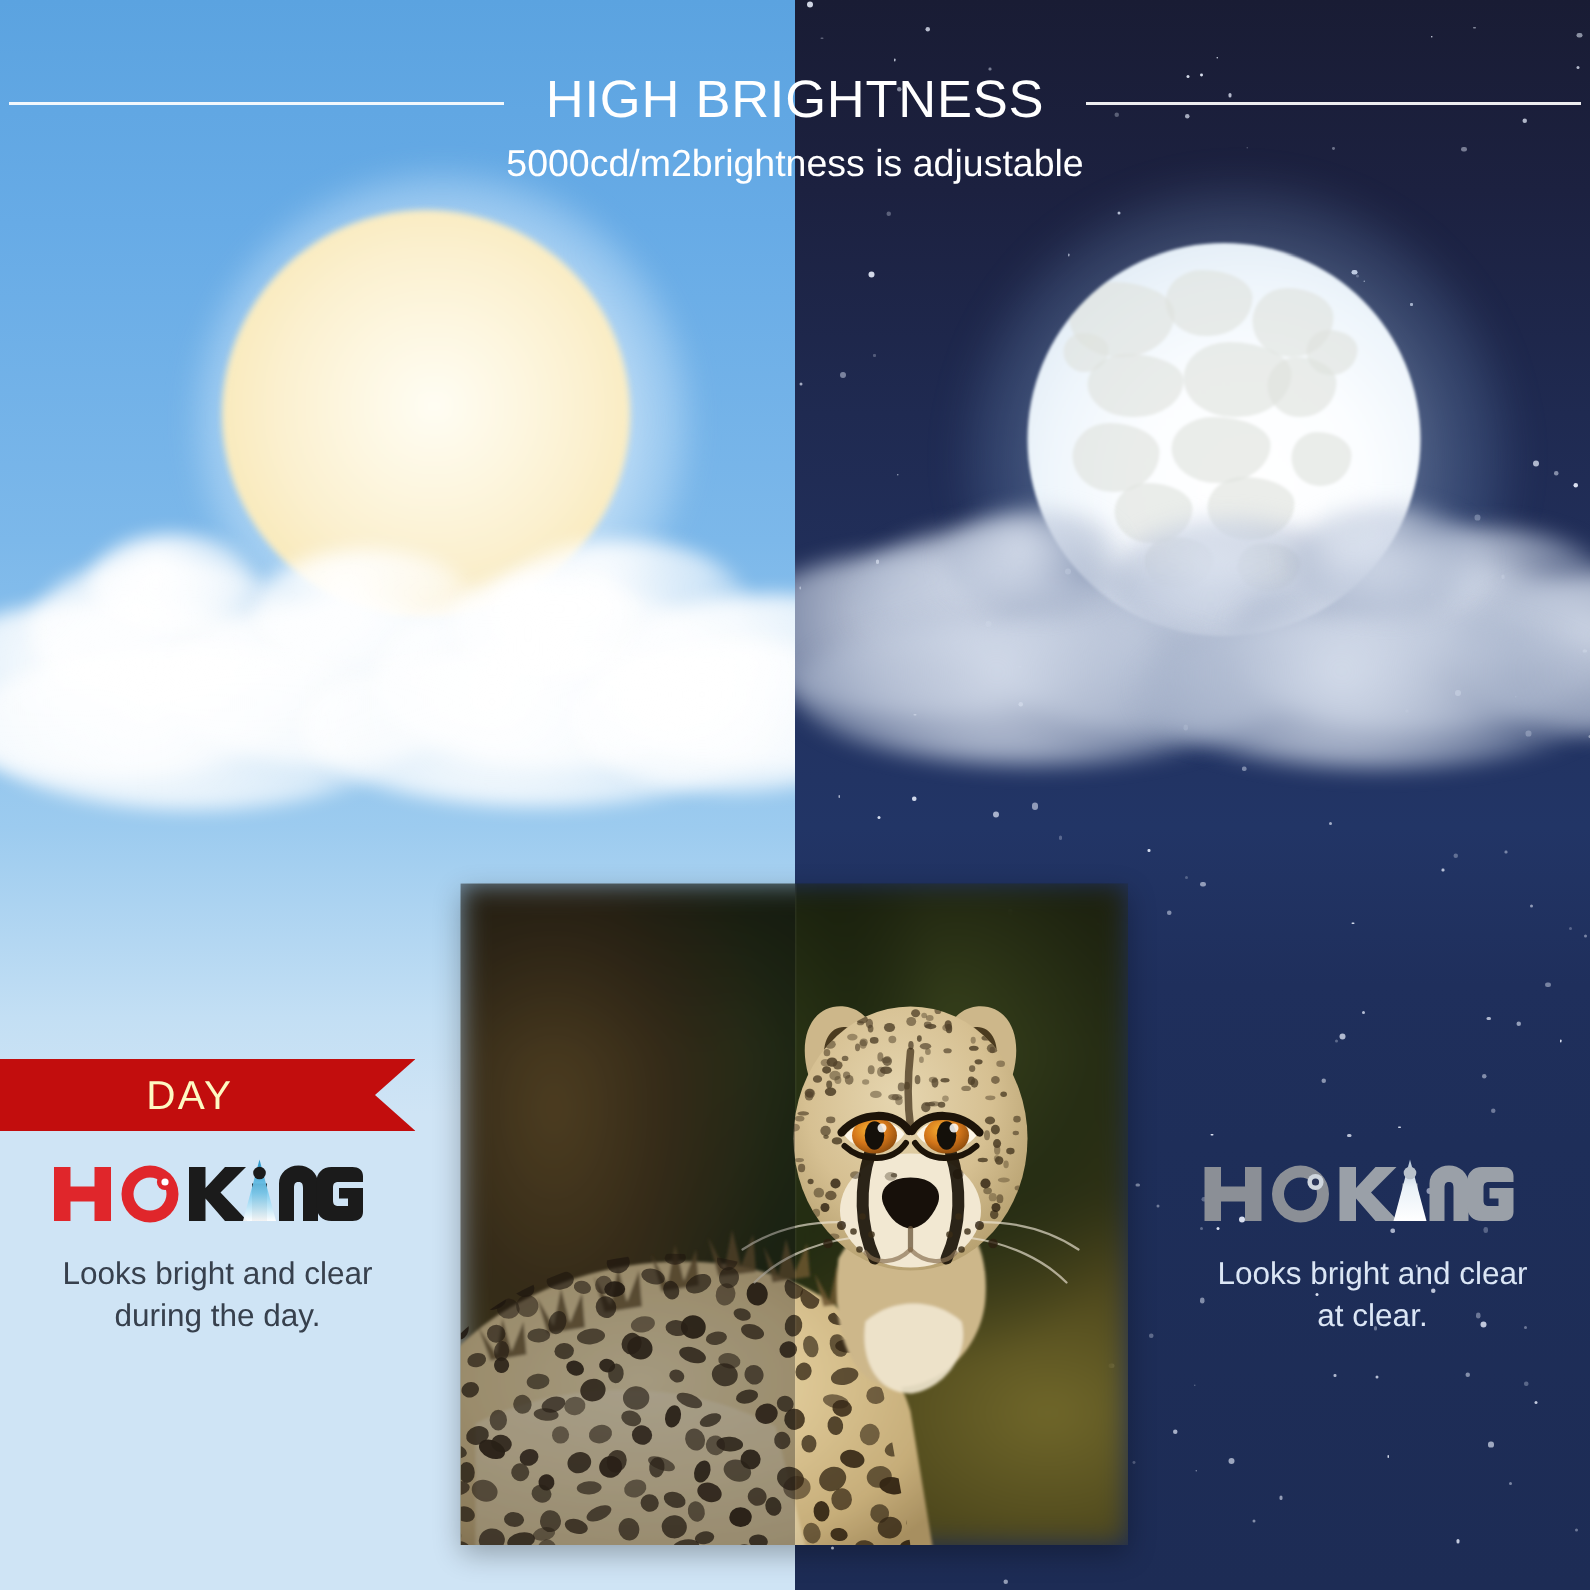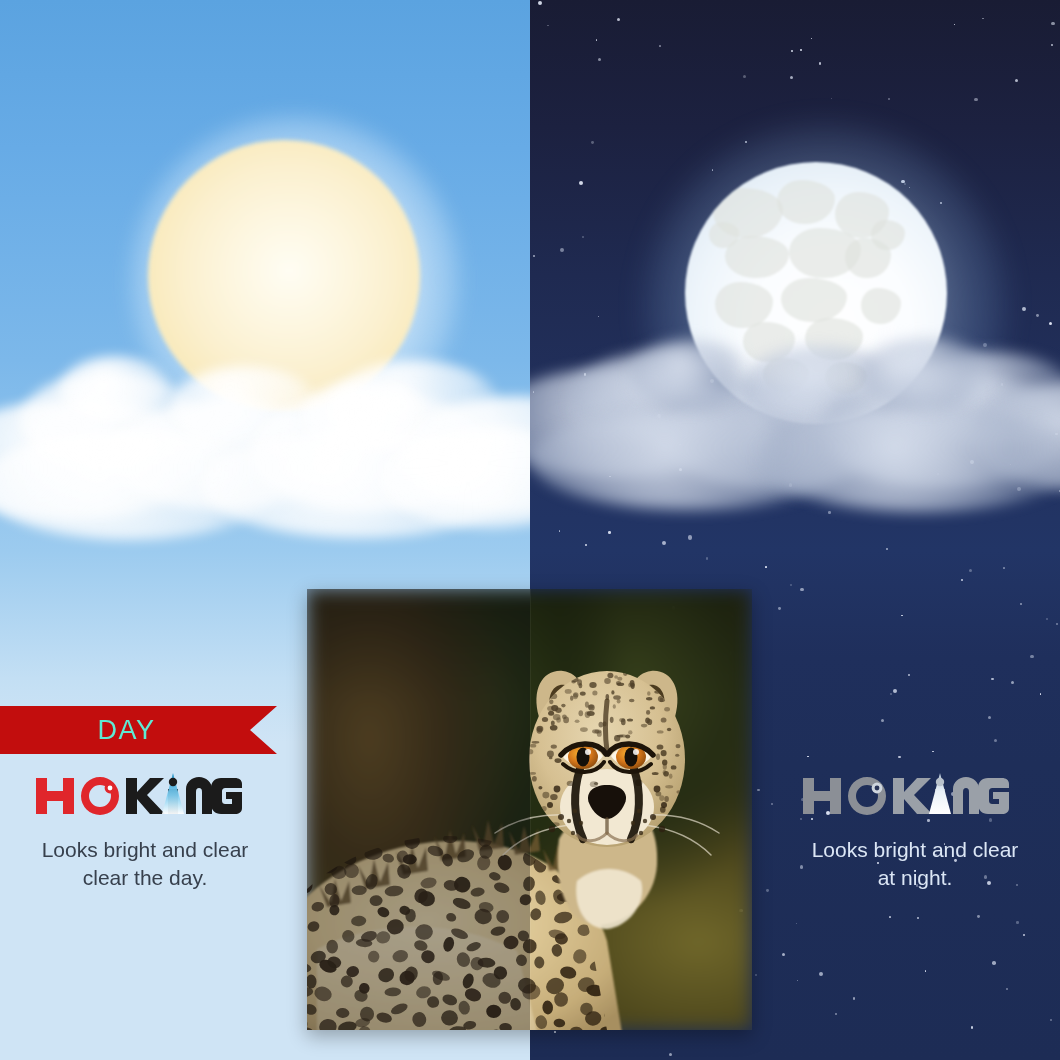--- a/index.html
+++ b/index.html
@@ -69,21 +69,21 @@
   .rule{ position:absolute; top:24px; height:2px; background:rgba(255,255,255,.92); z-index:1; }
   #rule-left{ left:6px; width:330px; }
   #rule-right{ right:6px; width:330px; }
   #subtitle{ color:#ffffff; font-size:25px; font-weight:400; line-height:34px; margin-top:2px; }
 
   
   .ribbon{ position:absolute; height:48px; line-height:48px; }
   #day-ribbon{ left:0; top:706px; width:277px; background:#c20d0d;
     clip-path:polygon(0 0, 277px 0, 250px 24px, 277px 48px, 0 48px);
     text-align:center; }
-  #day-ribbon .ribbon-label{ display:block; color:#5eead4; font-size:27px; letter-spacing:1.5px;
+  #day-ribbon .ribbon-label{ display:block; color:#fef9c3; font-size:27px; letter-spacing:1.5px;
     padding-right:24px; }
   #night-ribbon{ left:785px; top:706px; width:275px; background:#8b8e94;
     clip-path:polygon(0 0, 275px 0, 275px 48px, 0 48px, 27px 24px);
     text-align:center; }
   #night-ribbon .ribbon-label{ display:block; color:#ffffff; font-size:27px; letter-spacing:1.5px;
     padding-left:24px; }
 
   
   .logo-wrap{ position:absolute; width:270px; height:56px; }
   #day-logo{ left:5px; top:770px; }
@@ -345,20 +345,28 @@
         <span class="cloud" style="left:290px;top:372px;width:250px;height:116px;"></span>
         <span class="cloud" style="left:370px;top:352px;width:180px;height:92px;"></span>
         <span class="cloud" style="left:440px;top:382px;width:220px;height:108px;"></span>
         <span class="cloud" style="left:0px;top:410px;width:320px;height:100px;"></span>
         <span class="cloud" style="left:230px;top:408px;width:320px;height:104px;"></span>
         <span class="cloud" style="left:100px;top:340px;width:120px;height:68px;"></span>
         <span class="cloud" style="left:330px;top:338px;width:130px;height:72px;"></span>
       </div>
   </div>
 
+  <div id="header">
+    <div id="title-row">
+      <span class="rule" id="rule-left"></span>
+      <span class="rule" id="rule-right"></span>
+      <span id="title">HIGH BRIGHTNESS</span>
+    </div>
+    <div id="subtitle">5000cd/m2brightness is adjustable</div>
+  </div>
 
   <div id="photo">
     <div id="photo-scene">
       <div id="bg-forest"></div>
 
       <svg id="cheetah" viewBox="0 0 445 441">
         <defs>
           <radialGradient id="furG" cx="40%" cy="40%" r="75%">
             <stop offset="0%" stop-color="#e8d8ae"></stop>
             <stop offset="45%" stop-color="#dcc694"></stop>
@@ -840,20 +848,20 @@
       <path d="M139 3 L150 44 H128 Z" fill="url(#triN)"></path>
       <circle cx="139" cy="12" r="4.2" fill="#b9c2cc"></circle>
       <path d="M152 44 V19 c0 -7 6 -12 13 -12 c7 0 13 5 13 12 v25 h-10 V22 c0 -3 -1 -4 -3 -4 c-2 0 -3 1 -3 4 v22 Z" fill="#9aa0a8"></path>
       <path d="M208 18 h-16 c-3 0 -4 1 -4 4 v8 c0 3 1 4 4 4 h6 v-5 h-6 v-7 h16 v16 c0 4 -3 6 -7 6 h-14 c-6 0 -10 -4 -10 -10 V18 c0 -6 4 -10 10 -10 h14 c4 0 7 2 7 6 Z" fill="#9aa0a8"></path>
       <text x="0" y="0" font-size="0">HoKING</text>
     </svg>
   </div>
 
   <div class="caption" id="day-caption">
     <div>Looks bright and clear</div>
-    <div>clear the day.</div>
+    <div>during the day.</div>
   </div>
   <div class="caption" id="night-caption">
     <div>Looks bright and clear</div>
-    <div>at night.</div>
+    <div>at clear.</div>
   </div>
 
 </div>
 
 </body></html>

